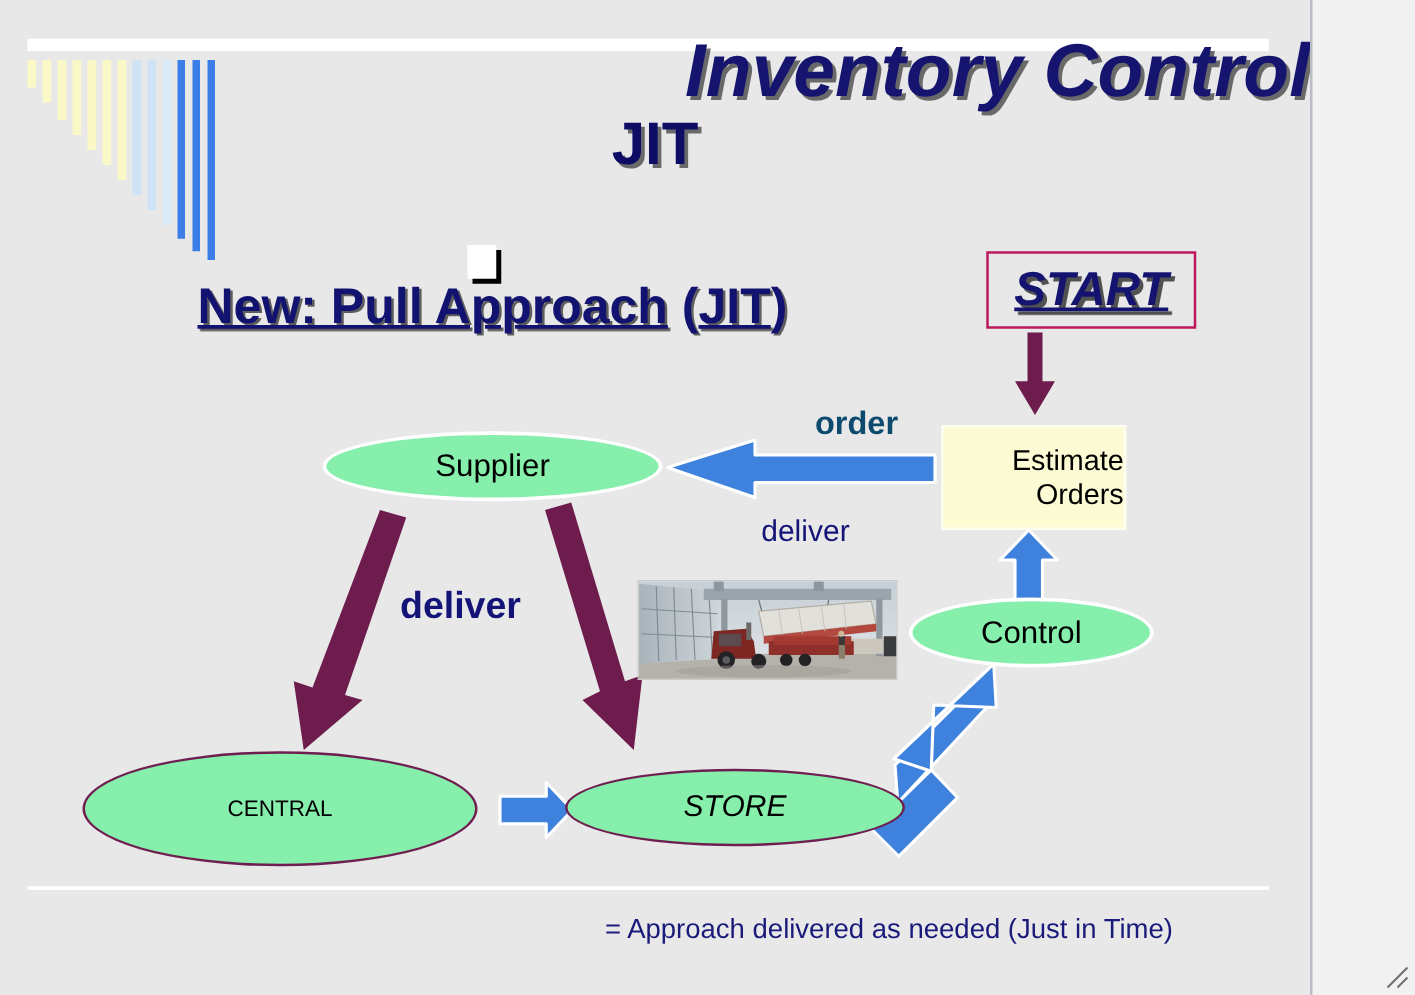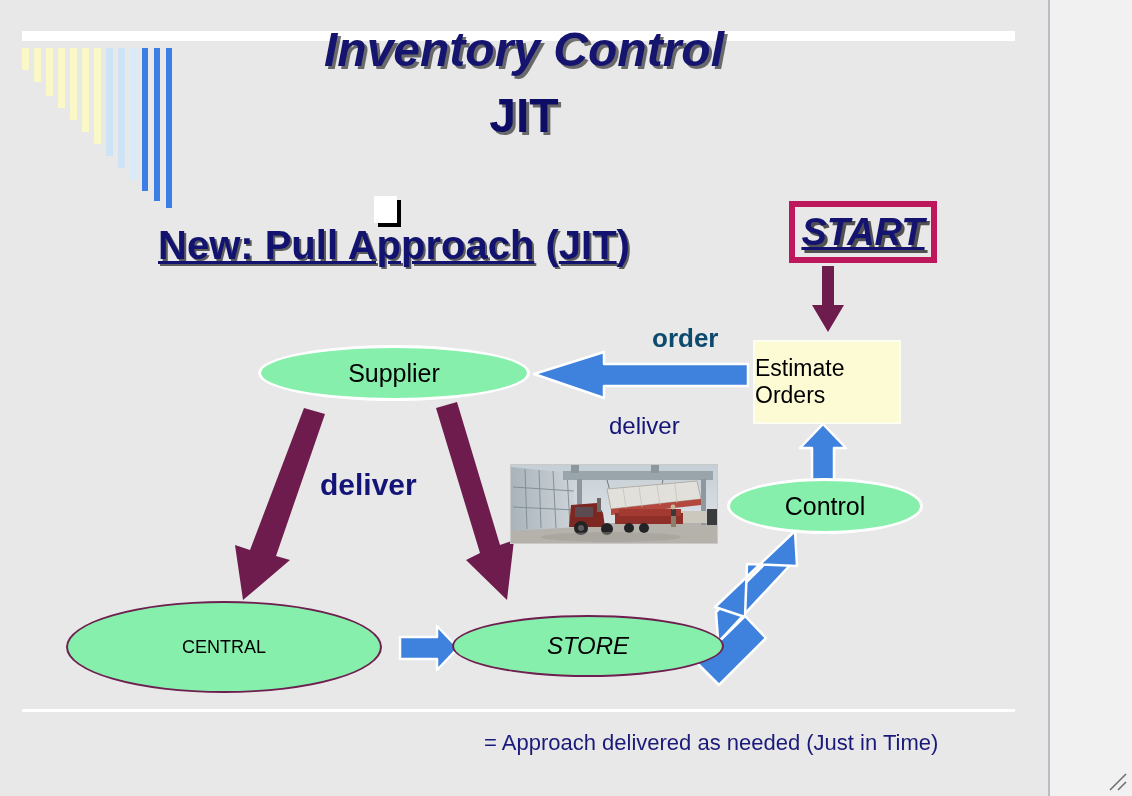--- a/index.html
+++ b/index.html
@@ -40,22 +40,22 @@
 
   
   #corner-bars {
     position: absolute; left: 18px; top: 48px;
     width: 180px; height: 160px;
   }
 
   
   #title-main {
     position: absolute; left: 0; top: 22px; width: 1048px;
-    text-align: center;
-    font-size: 48px; font-weight: bold; font-style: italic;
+    text-align: right;
+    font-size: 60px; font-weight: bold; font-style: italic;
     color: #151570;
     text-shadow: 3px 3px 0 rgba(0,0,0,0.55);
     letter-spacing: 0px;
   }
   #title-sub {
     position: absolute; left: 0; top: 88px; width: 1048px;
     text-align: center;
     font-size: 48px; font-weight: bold;
     color: #0d0d66;
     text-shadow: 3px 3px 0 rgba(0,0,0,0.55);
@@ -74,39 +74,39 @@
   #bullet-text {
     font-size: 40px; font-weight: bold; color: #121270;
     text-shadow: 2px 2px 0 rgba(0,0,0,0.6);
     white-space: nowrap;
   }
   #bullet-text .u { text-decoration: underline; text-decoration-thickness: 3px; }
 
   
   #start-box {
     position: absolute; left: 789px; top: 201px;
-    width: 148px; height: 62px;
-    border: 6px solid #be185d; background: #e8e8e8;
+    width: 168px; height: 62px;
+    border: 2px solid #be185d; background: #e8e8e8;
     display: flex; align-items: center; justify-content: center;
   }
   #start-label {
     font-size: 38px; font-weight: bold; font-style: italic;
     color: #141470; text-decoration: underline;
     text-decoration-thickness: 3px;
     text-shadow: 3px 3px 0 rgba(0,0,0,0.65);
     white-space: nowrap;
   }
 
   
   #estimate-box {
     position: absolute; left: 753px; top: 340px;
     width: 148px; height: 84px;
     background: #fdfbd4; border: 2px solid #fdfdf0;
     display: flex; flex-direction: column;
-    align-items: flex-start; justify-content: center;
+    align-items: flex-end; justify-content: center;
     font-size: 23px; color: #000000; line-height: 1.18;
   }
 
   
   .node-ellipse {
     position: absolute;
     display: flex; align-items: center; justify-content: center;
     text-align: center; color: #000; line-height: 1.15;
     background: #86efac; border-radius: 50%;
   }

